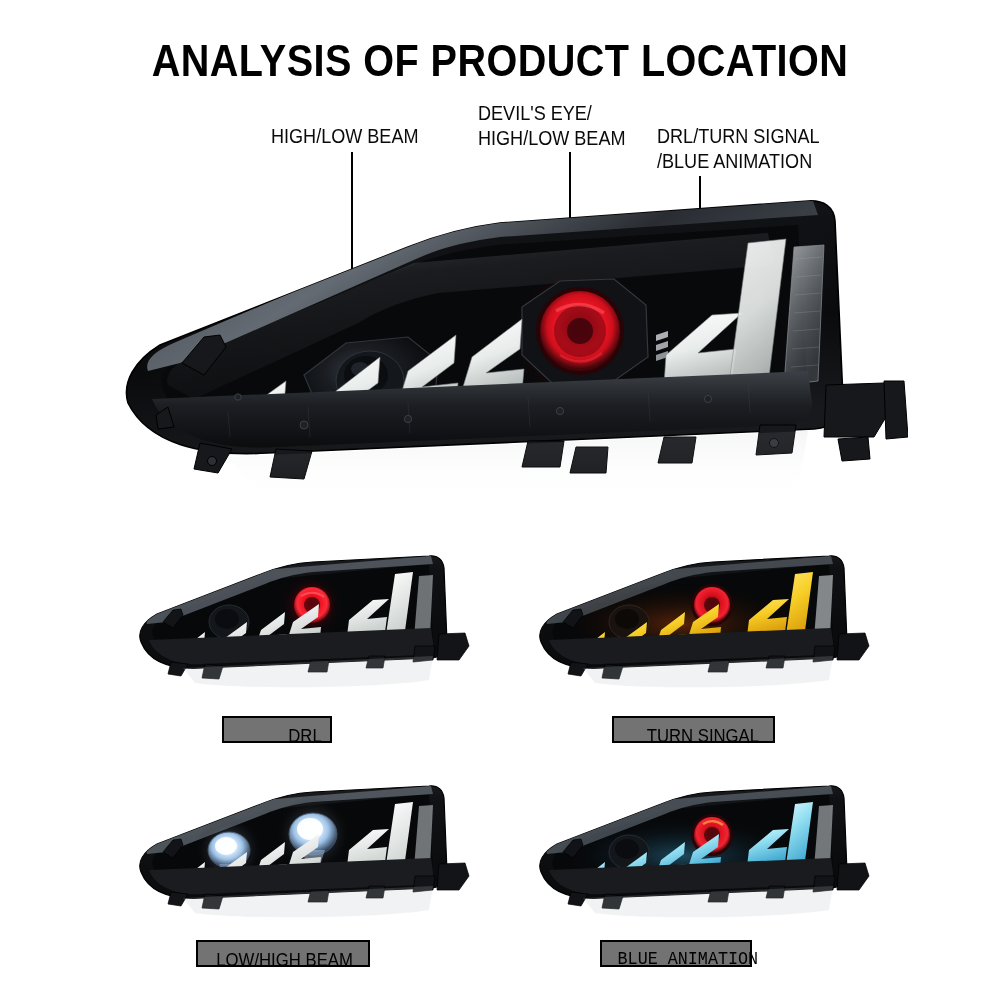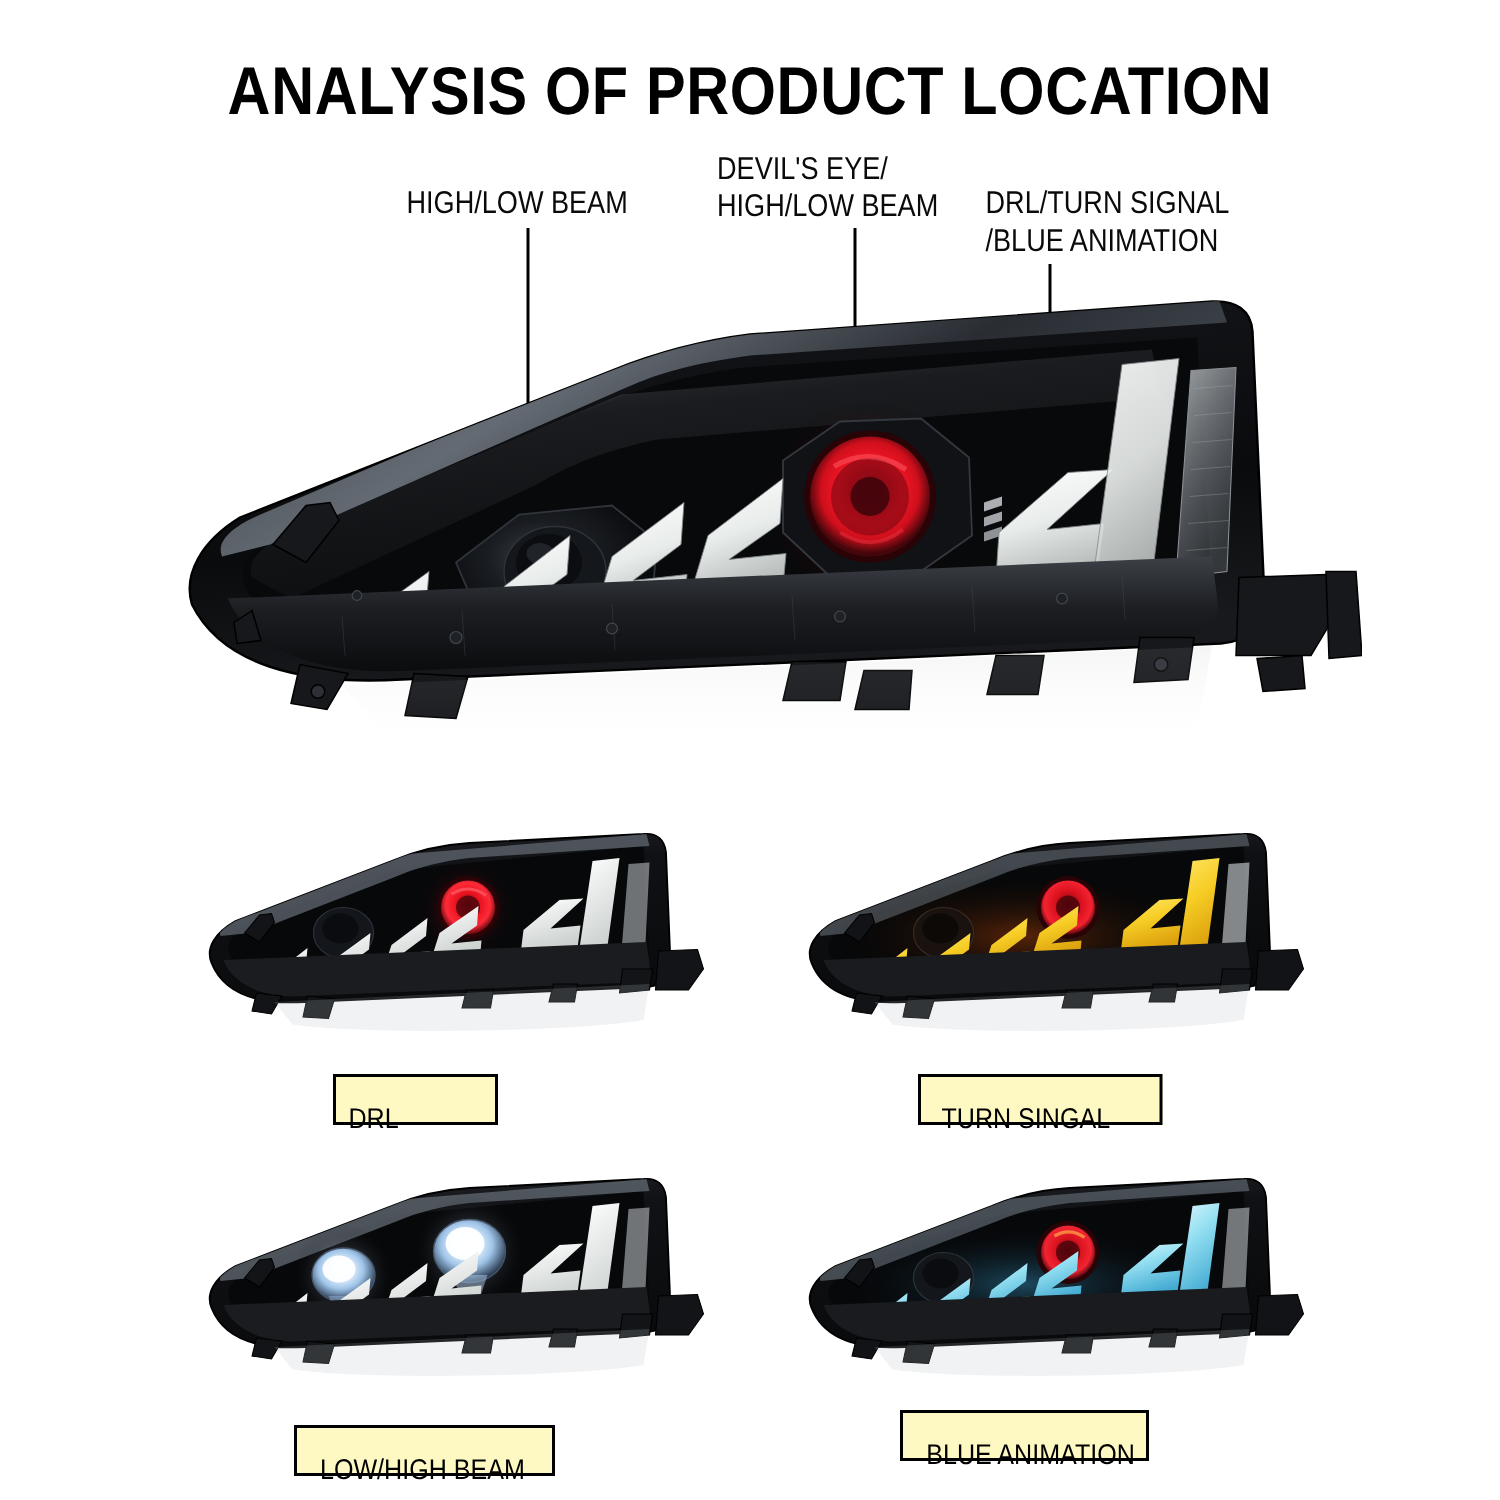--- a/index.html
+++ b/index.html
@@ -95,39 +95,39 @@
 
   .v-drl  .lamp,
   .v-beam .lamp { left: 8px; }
   .v-turn .lamp,
   .v-blue .lamp { left: 8px; }
 
   
   .caption-box {
     position: absolute;
     border: 2px solid #000000;
-    background: #fef9c3;
+    background: #737373;
     height: 27px;
     line-height: 27px;
-    text-align: left;
+    text-align: right;
     font-family: "Liberation Sans", sans-serif;
     font-size: 19px;
     white-space: nowrap;
     color: #000;
     box-sizing: border-box;
-    padding: 15px 6px;
+    padding: 4px 6px;
   }
   .caption-box span {
     display: inline-block;
     transform: scaleX(0.88);
   }
   .cap-drl  { left: 222px; top: 716px; width: 110px; }
   .cap-turn { left: 612px; top: 716px; width: 163px; }
-  .cap-beam { left: 196px; top: 940px; width: 174px; margin-top: 10px; }
-  .cap-blue { left: 600px; top: 940px; width: 166px; }
+  .cap-beam { left: 196px; top: 940px; width: 174px; }
+  .cap-blue { left: 600px; top: 940px; width: 152px; font-family: Liberation Mono, monospace; }
 </style>
 </head>
 <body>
 
 <div class="page-title">ANALYSIS OF PRODUCT LOCATION</div>
 
 <div class="callout c1">HIGH/LOW BEAM</div>
 
 <div class="callout c2">
   <div>DEVIL'S EYE/</div>

